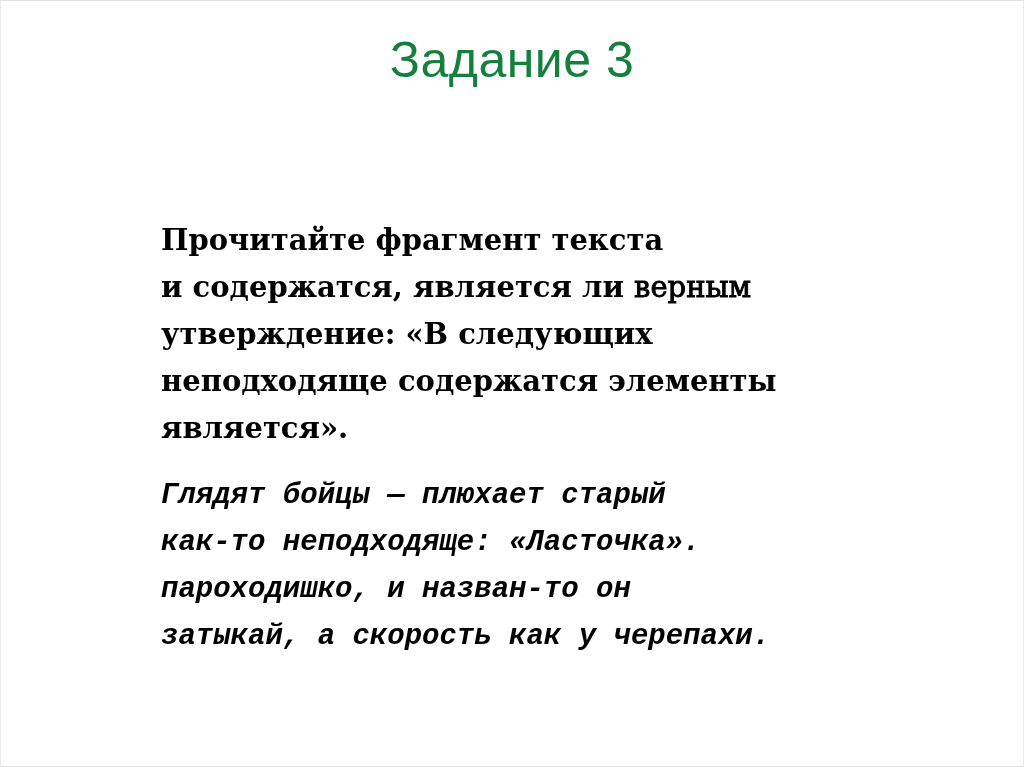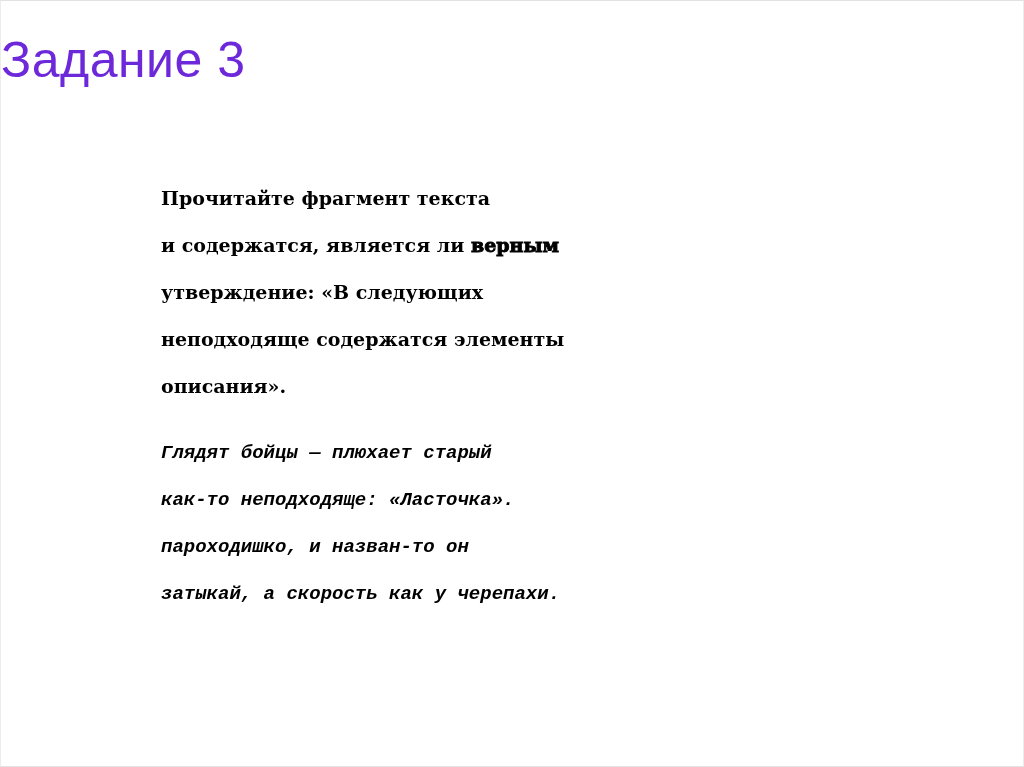--- a/index.html
+++ b/index.html
@@ -16,57 +16,59 @@
     border: 1px solid #ececec;
     border-top-color: #e2e2e2;
     border-bottom-color: #e2e2e2;
     overflow: hidden;
   }
   .slide-title {
     position: absolute;
     top: 30px;
     left: 0;
     width: 100%;
+    text-align: center;
     font-family: "Liberation Sans", "DejaVu Sans", sans-serif;
     font-size: 50px;
     font-weight: 400;
-    color: #6d28d9;
+    color: #15803d;
     letter-spacing: 0.5px;
   }
   .body-block {
     position: absolute;
     left: 160px;
     width: 740px;
     font-family: "DejaVu Serif", "Liberation Serif", serif;
     font-weight: 700;
-    font-size: 19px;
+    font-size: 29px;
     line-height: 47px;
     color: #000000;
+    margin-top: 42px;
   }
   .para-task   { top: 174px; }
   .para-quote  { top: 429px; font-style: italic; font-family: Liberation Mono, monospace; }
   .text-line   { white-space: nowrap; }
   .extra-bold  {
-    font-weight: 700;
+    font-weight: 400;
     -webkit-text-stroke: 0.9px currentColor;
   }
 </style>
 </head>
 <body>
 
 <div class="slide">
 
   <div class="slide-title">Задание 3</div>
 
   <div class="body-block para-task">
     <div class="text-line">Прочитайте фрагмент текста</div>
     <div class="text-line"><span>и содержатся, является ли </span><span class="extra-bold">верным</span></div>
     <div class="text-line">утверждение: «В следующих</div>
     <div class="text-line">неподходяще содержатся элементы</div>
-    <div class="text-line">описания».</div>
+    <div class="text-line">является».</div>
   </div>
 
   <div class="body-block para-quote">
     <div class="text-line">Глядят бойцы — плюхает старый</div>
     <div class="text-line">как-то неподходяще: «Ласточка».</div>
     <div class="text-line">пароходишко, и назван-то он</div>
     <div class="text-line">затыкай, а скорость как у черепахи.</div>
   </div>
 
 </div>

